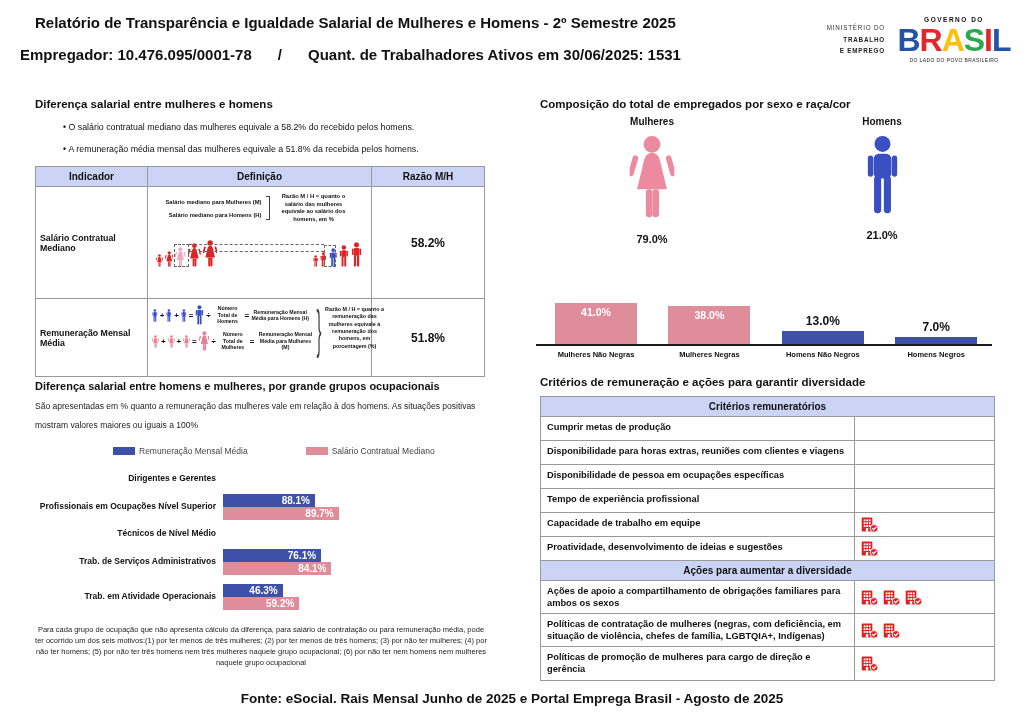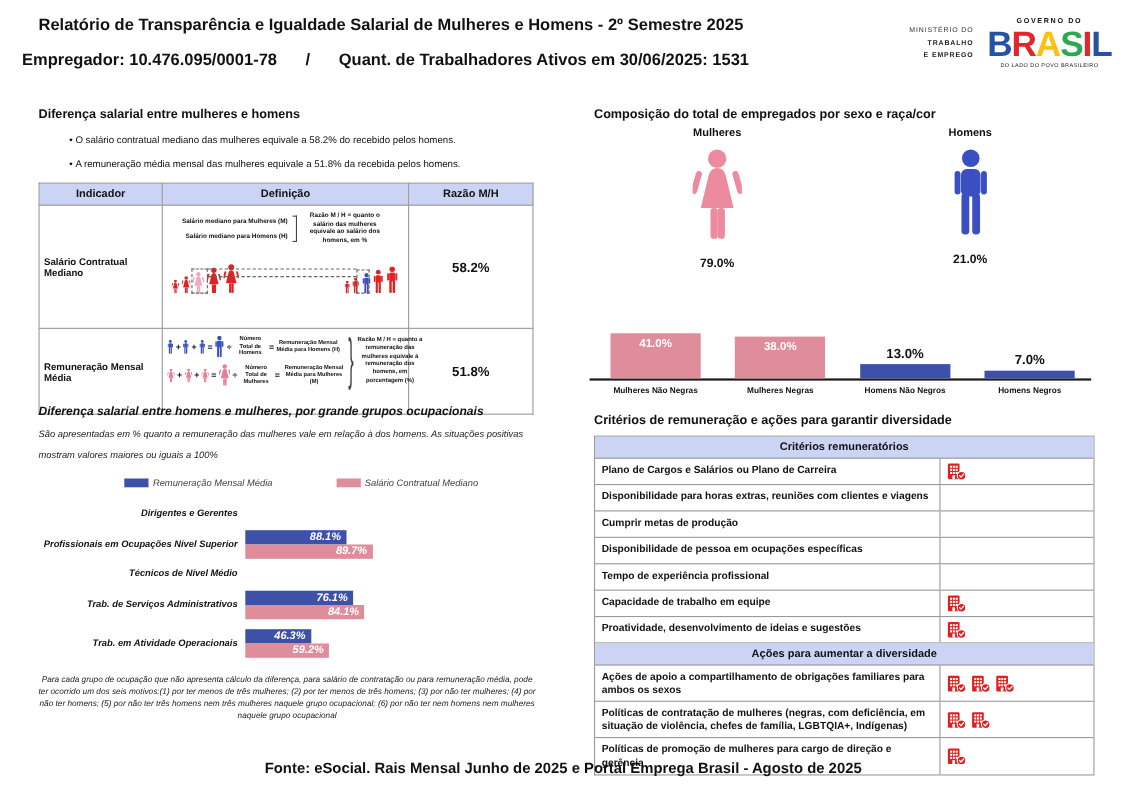--- a/index.html
+++ b/index.html
@@ -65,21 +65,21 @@
   #fig-col-w { left:52px; } #fig-col-m { left:282px; }
   #race-chart { position:absolute; left:0; top:182px; width:452px; height:84px; }
   .race-bar { position:absolute; bottom:20px; width:82px; }
   .race-val { position:absolute; width:82px; text-align:center; }
   .race-val.inside { color:#fff; font-size:10.5px; font-weight:bold; }
   .race-val.above { color:#111; font-size:12px; font-weight:bold; }
   #race-axis { position:absolute; top:64px; left:-4px; width:456px; height:2px; background:#1a1a1a; }
   .race-cat { position:absolute; top:70px; width:113px; text-align:center; font-size:7.5px; font-weight:bold; }
 
   
-  #sec-occupation { position:absolute; left:35px; top:368px; width:465px;font-style:italic; }
+  #sec-occupation { position:absolute; left:35px; top:380px; width:465px; }
   .occ-sub { font-size:8.5px; margin-top:9px; color:#222; }
   .legend { display:flex; gap:58px; margin:16px 0 0 78px; align-items:center; }
   .legend-item { display:flex; align-items:center; gap:4px; font-size:8.5px; color:#444; }
   .legend-sw { width:22px; height:8px; display:inline-block; }
   #occ-rows { margin-top:18px; }
   .occ-row { display:flex; align-items:center; }
   .occ-row.empty { margin:7px 0 10px; }
   .occ-row.has-bars { margin:0 0 9px; }
   .occ-label { width:188px; text-align:right; padding-right:7px; font-size:8.5px; font-weight:bold; line-height:1.15; }
   .occ-bars { display:flex; flex-direction:column; }
@@ -373,36 +373,28 @@
         </div>
       </div>
     <div class="occ-note">Para cada grupo de ocupação que não apresenta cálculo da diferença, para salário de contratação ou para remuneração média, pode ter ocorrido um dos seis motivos:(1) por ter menos de três mulheres; (2) por ter menos de três homens; (3) por não ter mulheres; (4) por não ter homens; (5) por não ter três homens nem três mulheres naquele grupo ocupacional; (6) por não ter nem homens nem mulheres naquele grupo ocupacional</div>
   </section>
 
   <section id="sec-criteria">
     <div class="sec-title">Critérios de remuneração e ações para garantir diversidade</div>
     <div id="crit-table">
         <div class="crit-head">Critérios remuneratórios</div>
         <div class="crit-row">
-          <div class="crit-label">Plano de Cargos e Salários ou Plano de Carreira</div>
-          <div class="crit-icons">
-            <svg viewBox="0 0 26 24" width="19" height="17">
-              <use href="#sym-building"></use>
-            </svg>
-          </div>
+          <div class="crit-label">Cumprir metas de produção</div>
+          <div class="crit-icons"></div>
         </div>
         <div class="crit-row">
           <div class="crit-label">Disponibilidade para horas extras, reuniões com clientes e viagens</div>
           <div class="crit-icons"></div>
         </div>
         <div class="crit-row">
-          <div class="crit-label">Cumprir metas de produção</div>
-          <div class="crit-icons"></div>
-        </div>
-        <div class="crit-row">
           <div class="crit-label">Disponibilidade de pessoa em ocupações específicas</div>
           <div class="crit-icons"></div>
         </div>
         <div class="crit-row">
           <div class="crit-label">Tempo de experiência profissional</div>
           <div class="crit-icons"></div>
         </div>
         <div class="crit-row">
           <div class="crit-label">Capacidade de trabalho em equipe</div>
           <div class="crit-icons">

